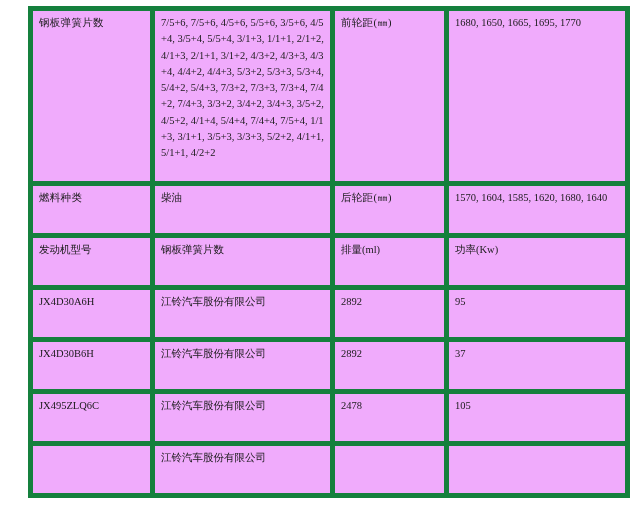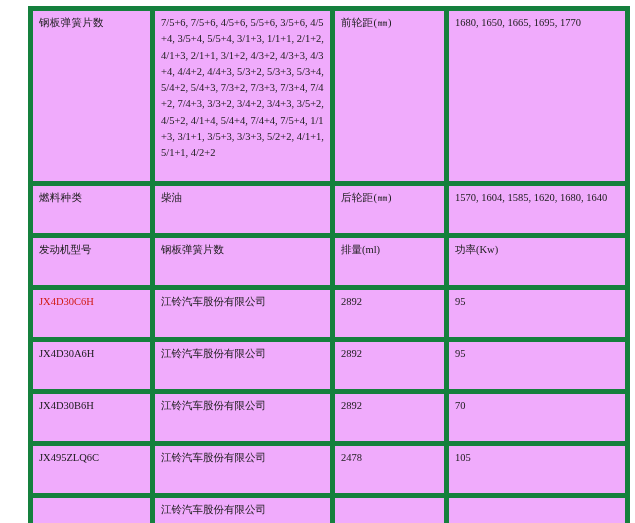--- a/index.html
+++ b/index.html
@@ -89,36 +89,30 @@
         <td class="label-cell eng-cell">后轮距(㎜)</td>
         <td class="eng-cell">1570, 1604, 1585, 1620, 1680, 1640</td>
       </tr>
       <tr class="hdr">
         <td class="eng-cell">发动机型号</td>
         <td class="eng-cell">钢板弹簧片数</td>
         <td class="eng-cell">排量(ml)</td>
         <td class="eng-cell">功率(Kw)</td>
       </tr>
       <tr>
-        <td class="eng-cell red">JX4D30C6H</td>
-        <td class="eng-cell">江铃汽车股份有限公司</td>
-        <td class="eng-cell numcell">2892</td>
-        <td class="eng-cell numcell">95</td>
-      </tr>
-      <tr>
         <td class="eng-cell">JX4D30A6H</td>
         <td class="eng-cell">江铃汽车股份有限公司</td>
         <td class="eng-cell numcell">2892</td>
         <td class="eng-cell numcell">95</td>
       </tr>
       <tr>
         <td class="eng-cell">JX4D30B6H</td>
         <td class="eng-cell">江铃汽车股份有限公司</td>
         <td class="eng-cell numcell">2892</td>
-        <td class="eng-cell numcell">70</td>
+        <td class="eng-cell numcell">37</td>
       </tr>
       <tr>
         <td class="eng-cell">JX495ZLQ6C</td>
         <td class="eng-cell">江铃汽车股份有限公司</td>
         <td class="eng-cell numcell">2478</td>
         <td class="eng-cell numcell">105</td>
       </tr>
       <tr>
         <td class="eng-cell">&nbsp;</td>
         <td class="eng-cell">江铃汽车股份有限公司</td>

